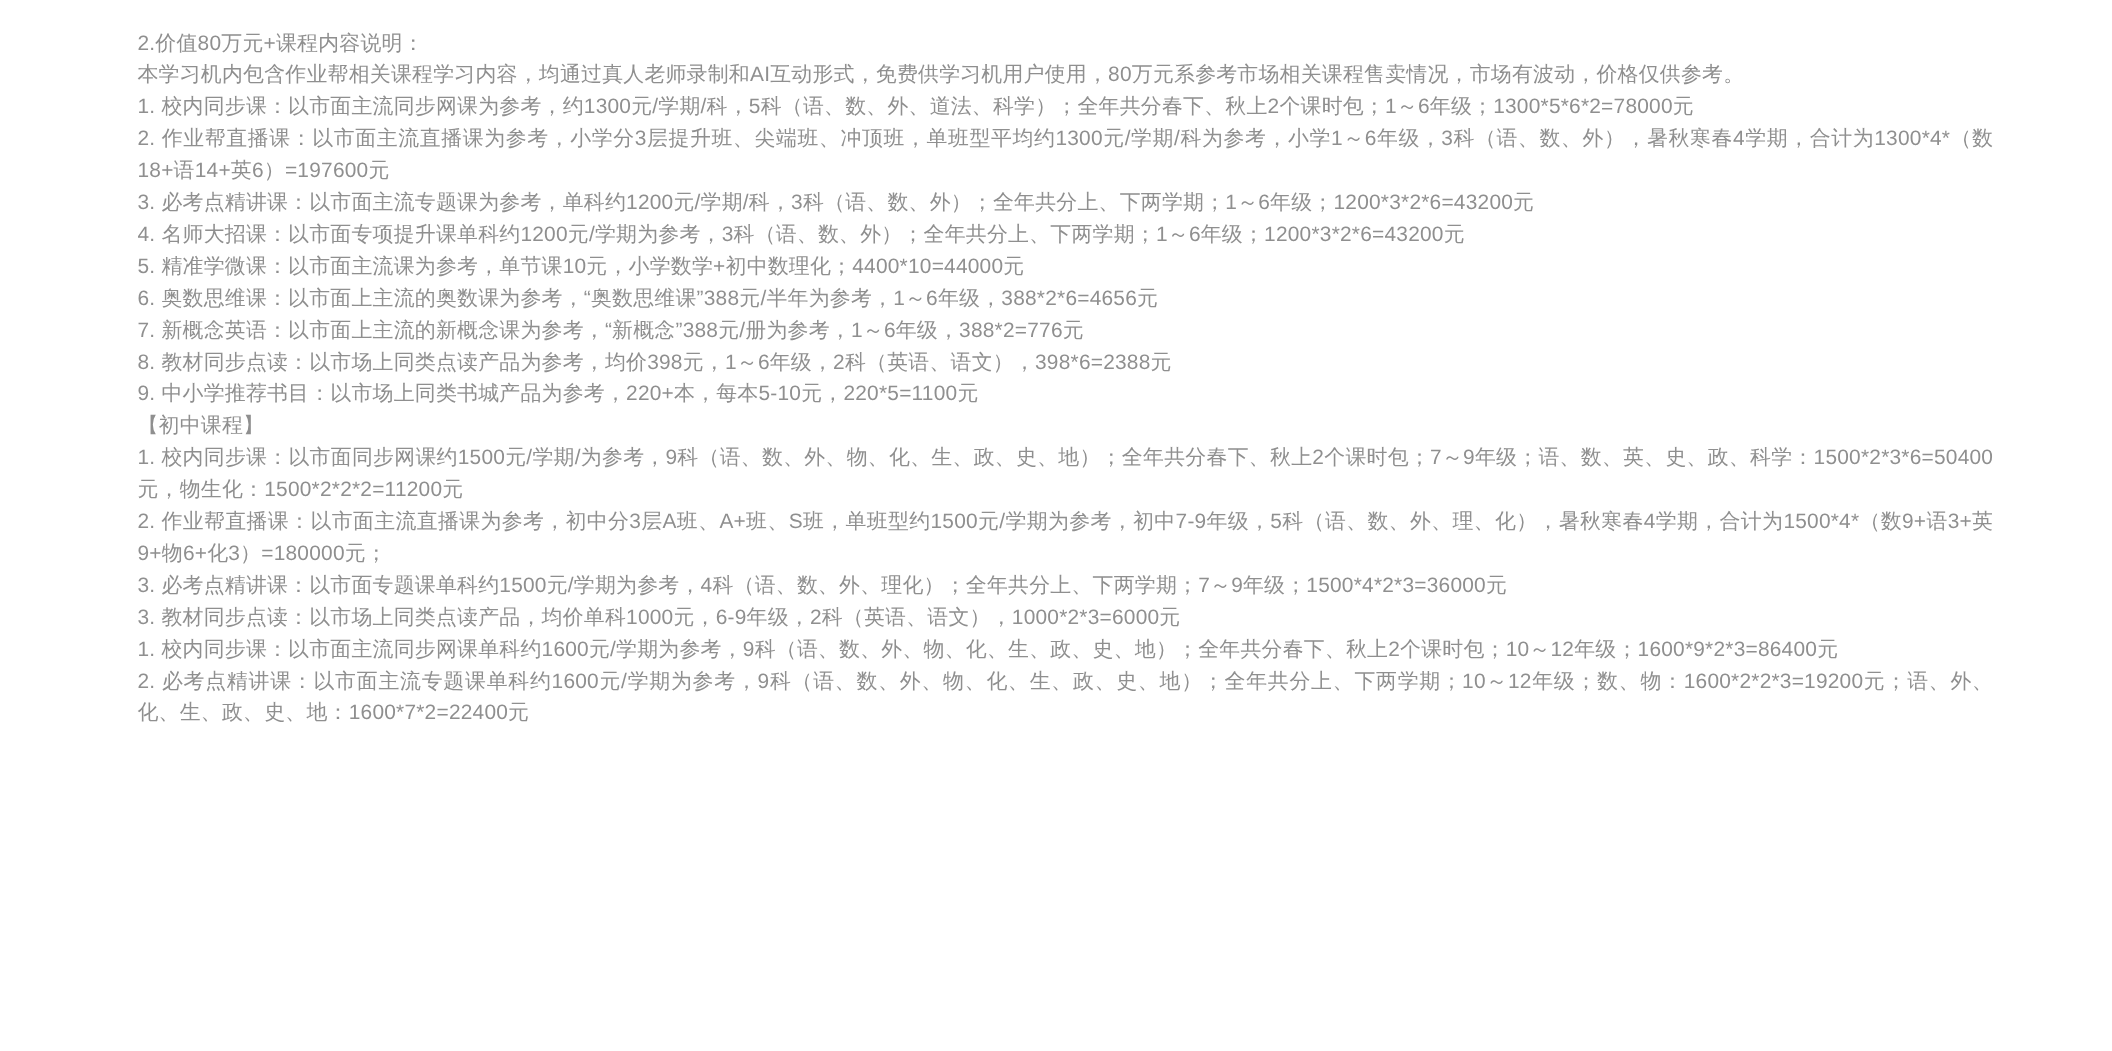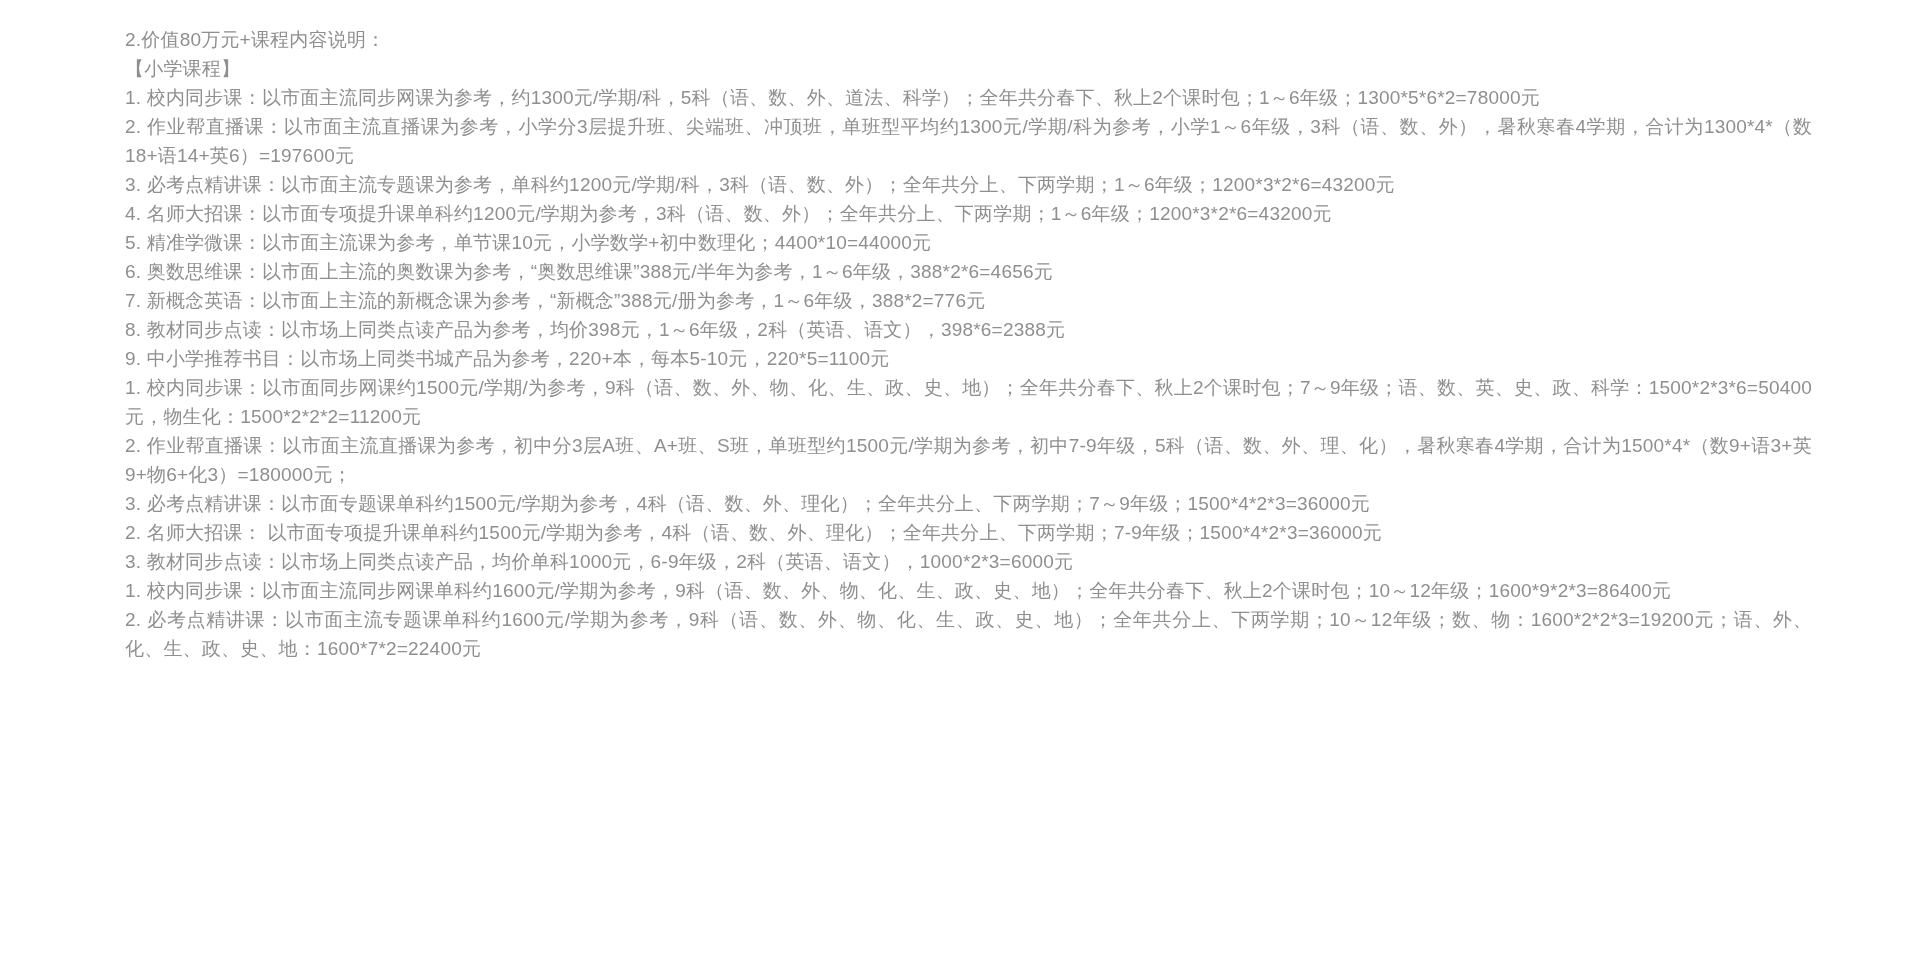--- a/index.html
+++ b/index.html
@@ -27,33 +27,33 @@
   .doc p {
     margin: 0;
     padding: 0;
   }
 </style>
 </head>
 <body>
 
 <div class="doc">
   <p>2.价值80万元+课程内容说明：</p>
+  <p>本学习机内包含作业帮相关课程学习内容，均通过真人老师录制和AI互动形式，免费供学习机用户使用，80万元系参考市场相关课程售卖情况，市场有波动，价格仅供参考。</p>
 
-  <p>【小学课程】</p>
   <p>1. 校内同步课：以市面主流同步网课为参考，约1300元/学期/科，5科（语、数、外、道法、科学）；全年共分春下、秋上2个课时包；1～6年级；1300*5*6*2=78000元</p>
   <p>2. 作业帮直播课：以市面主流直播课为参考，小学分3层提升班、尖端班、冲顶班，单班型平均约1300元/学期/科为参考，小学1～6年级，3科（语、数、外），暑秋寒春4学期，合计为1300*4*（数18+语14+英6）=197600元</p>
   <p>3. 必考点精讲课：以市面主流专题课为参考，单科约1200元/学期/科，3科（语、数、外）；全年共分上、下两学期；1～6年级；1200*3*2*6=43200元</p>
   <p>4. 名师大招课：以市面专项提升课单科约1200元/学期为参考，3科（语、数、外）；全年共分上、下两学期；1～6年级；1200*3*2*6=43200元</p>
   <p>5. 精准学微课：以市面主流课为参考，单节课10元，小学数学+初中数理化；4400*10=44000元</p>
   <p>6. 奥数思维课：以市面上主流的奥数课为参考，“奥数思维课”388元/半年为参考，1～6年级，388*2*6=4656元</p>
   <p>7. 新概念英语：以市面上主流的新概念课为参考，“新概念”388元/册为参考，1～6年级，388*2=776元</p>
   <p>8. 教材同步点读：以市场上同类点读产品为参考，均价398元，1～6年级，2科（英语、语文），398*6=2388元</p>
   <p>9. 中小学推荐书目：以市场上同类书城产品为参考，220+本，每本5-10元，220*5=1100元</p>
 
+  <p>【初中课程】</p>
   <p>1. 校内同步课：以市面同步网课约1500元/学期/为参考，9科（语、数、外、物、化、生、政、史、地）；全年共分春下、秋上2个课时包；7～9年级；语、数、英、史、政、科学：1500*2*3*6=50400元，物生化：1500*2*2*2=11200元</p>
   <p>2. 作业帮直播课：以市面主流直播课为参考，初中分3层A班、A+班、S班，单班型约1500元/学期为参考，初中7-9年级，5科（语、数、外、理、化），暑秋寒春4学期，合计为1500*4*（数9+语3+英9+物6+化3）=180000元；</p>
   <p>3. 必考点精讲课：以市面专题课单科约1500元/学期为参考，4科（语、数、外、理化）；全年共分上、下两学期；7～9年级；1500*4*2*3=36000元</p>
-  <p>2. 名师大招课： 以市面专项提升课单科约1500元/学期为参考，4科（语、数、外、理化）；全年共分上、下两学期；7-9年级；1500*4*2*3=36000元</p>
   <p>3. 教材同步点读：以市场上同类点读产品，均价单科1000元，6-9年级，2科（英语、语文），1000*2*3=6000元</p>
 
   <p>1. 校内同步课：以市面主流同步网课单科约1600元/学期为参考，9科（语、数、外、物、化、生、政、史、地）；全年共分春下、秋上2个课时包；10～12年级；1600*9*2*3=86400元</p>
   <p>2. 必考点精讲课：以市面主流专题课单科约1600元/学期为参考，9科（语、数、外、物、化、生、政、史、地）；全年共分上、下两学期；10～12年级；数、物：1600*2*2*3=19200元；语、外、化、生、政、史、地：1600*7*2=22400元</p>
 </div>
 
 </body></html>

